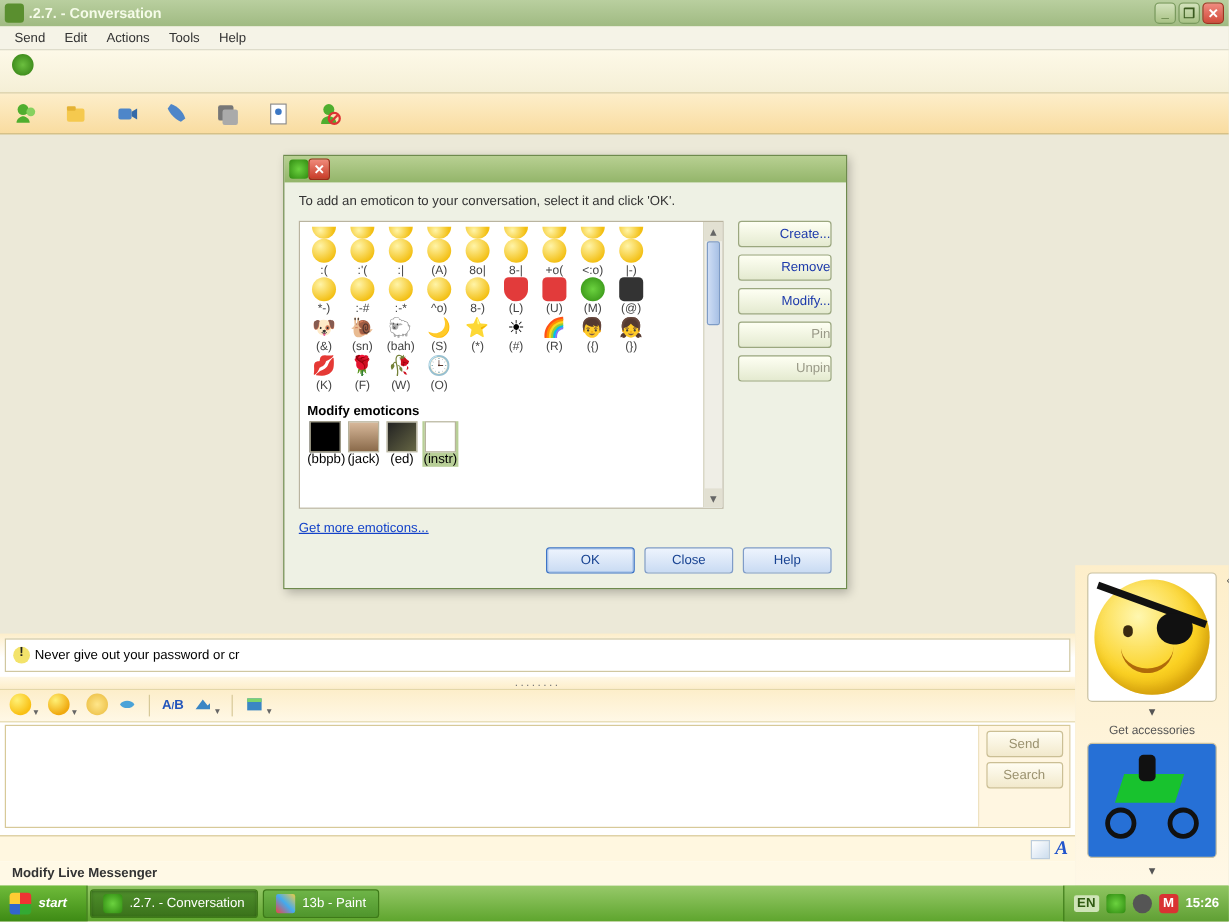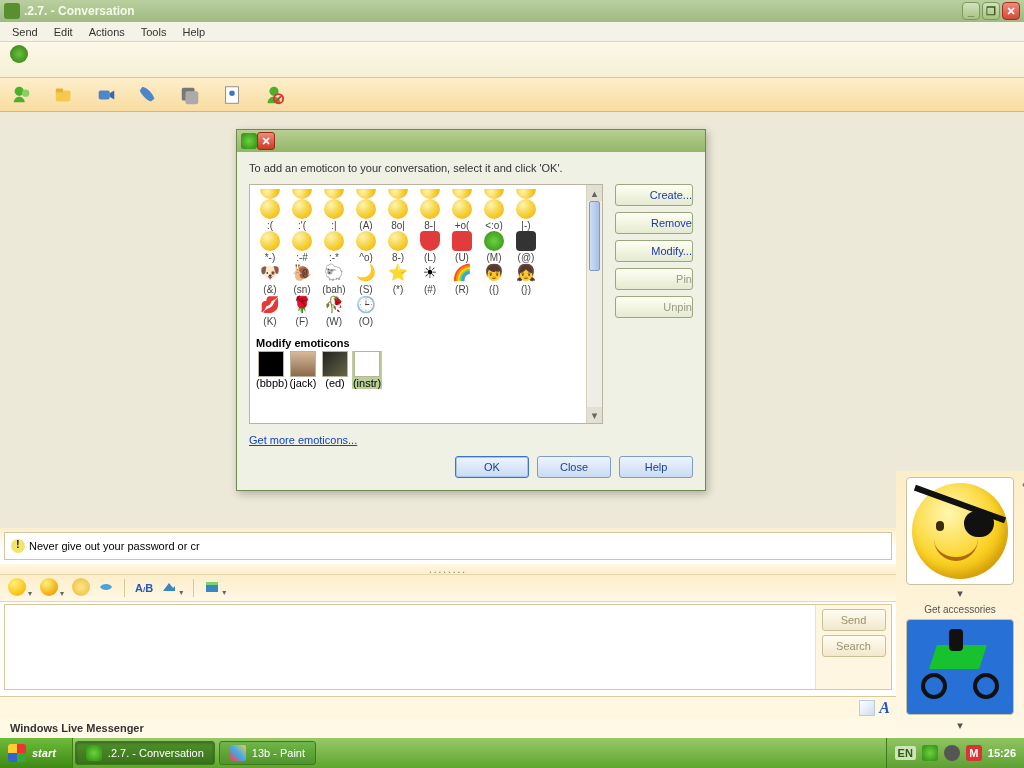--- a/index.html
+++ b/index.html
@@ -215,21 +215,21 @@
       <div class="input" contenteditable="true" style=""></div>
       <div class="send-col">
         <button class="send-btn" disabled="">Send</button>
         <button class="send-btn" disabled="">Search</button>
       </div>
     </div>
     <div class="bottom-row">
       <div class="bottom-icon" style="background:linear-gradient(135deg,#fff,#cde)"></div>
       <div style="color:#2255cc;font-family:'Times New Roman';font-size:16px;font-style:italic;font-weight:bold;">A</div>
     </div>
-    <div class="branding">Windows Live Messenger</div>
+    <div class="branding">Modify Live Messenger</div>
   </div>
 
   <div class="right-col">
     <div style="position:relative;">
       <div class="display-pic">
         <div class="pirate">
           <div class="strap"></div>
             <div class="patch"></div>
             <div class="eye"></div>
             <div class="smile"></div>

